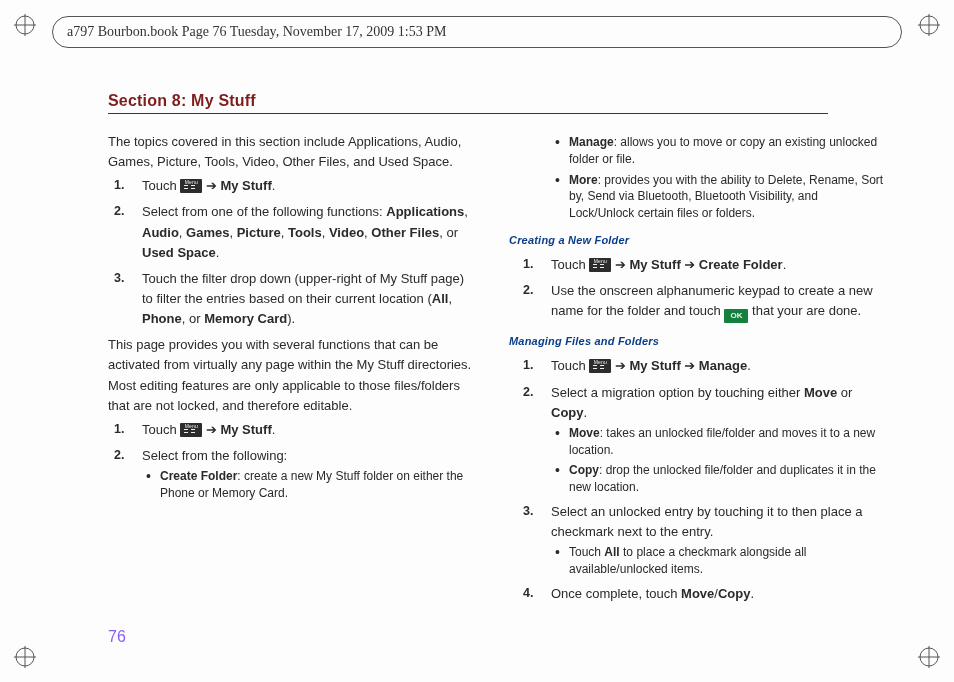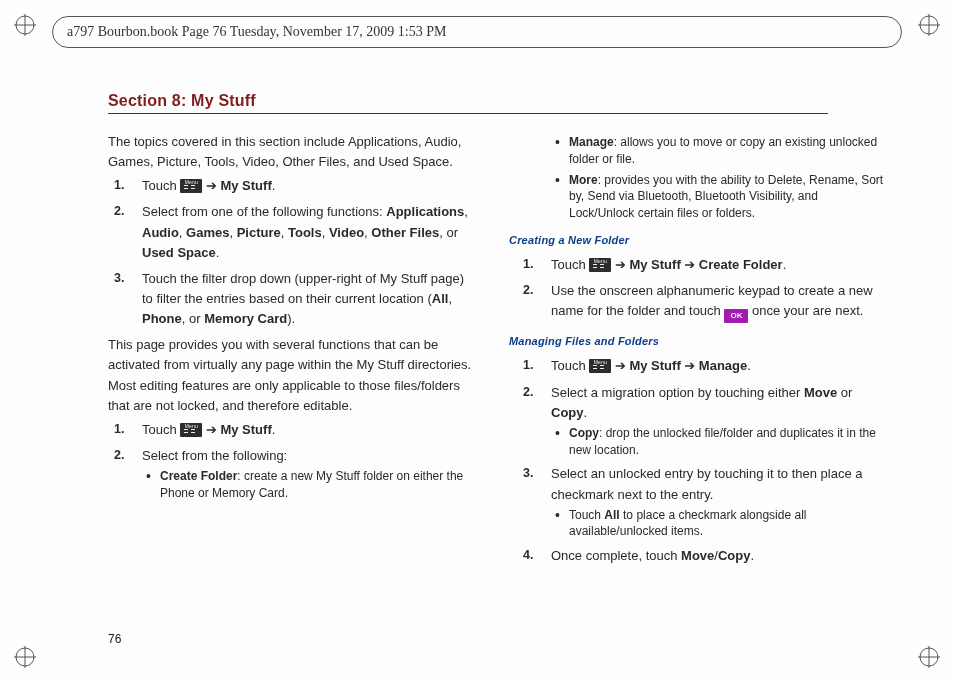--- a/index.html
+++ b/index.html
@@ -143,35 +143,35 @@
     background:
       linear-gradient(#eee,#eee) 0 0/4px 1px no-repeat,
       linear-gradient(#eee,#eee) 0 3px/4px 1px no-repeat,
       linear-gradient(#eee,#eee) 7px 0/4px 1px no-repeat,
       linear-gradient(#eee,#eee) 7px 3px/4px 1px no-repeat;
   }
   .ok-icon {
     display: inline-block;
     width: 24px;
     height: 14px;
-    background: #a21caf;
+    background: #15803d;
     vertical-align: -3px;
     border-radius: 1px;
     color: #eee;
     font-size: 8px;
     line-height: 14px;
     text-align: center;
     font-weight: 600;
   }
   .page-num {
     position: absolute;
     left: 108px;
     bottom: 36px;
-    font-size: 12px;
-    color: #0f172a;
+    font-size: 16px;
+    color: #8b5cf6;
   }
 </style>
 </head>
 <body>
 
 <div class="crop-mark" style="left:14px; top:14px">
   <svg width="22" height="22">
       <circle cx="11" cy="11" r="9" fill="none" stroke="#555"></circle>
       <line x1="11" y1="0" x2="11" y2="22" stroke="#555"></line>
       <line x1="0" y1="11" x2="22" y2="11" stroke="#555"></line>
@@ -243,32 +243,33 @@
         <li><span class="bc">Manage</span><span>: allows you to move or copy an existing unlocked folder or file.</span></li>
         <li><span class="bc">More</span><span>: provides you with the ability to Delete, Rename, Sort by, Send via Bluetooth, Bluetooth Visibility, and Lock/Unlock certain files or folders.</span></li>
       </ul>
 
       <div class="sub-h ital">Creating a New Folder</div>
       <ol class="num">
         <li><span class="lin">1.</span>
           <span>Touch </span><span class="menu-icon"></span><span class="arrow"> ➔ </span><span class="b">My Stuff</span><span class="arrow"> ➔ </span><span class="b">Create Folder</span><span>.</span>
         </li>
         <li><span class="lin">2.</span>
-          <span>Use the onscreen alphanumeric keypad to create a new name for the folder and touch </span><span class="ok-icon">OK</span><span> once your are next.</span>
+          <span>Use the onscreen alphanumeric keypad to create a new name for the folder and touch </span><span class="ok-icon">OK</span><span> that your are done.</span>
         </li>
       </ol>
 
       <div class="sub-h ital">Managing Files and Folders</div>
       <ol class="num">
         <li><span class="lin">1.</span>
           <span>Touch </span><span class="menu-icon"></span><span class="arrow"> ➔ </span><span class="b">My Stuff</span><span class="arrow"> ➔ </span><span class="b">Manage</span><span>.</span>
         </li>
         <li><span class="lin">2.</span>
           <span>Select a migration option by touching either </span><span class="b">Move</span><span> or </span><span class="b">Copy</span><span>.</span>
           <ul class="bul">
+            <li><span class="bc">Move</span><span>: takes an unlocked file/folder and moves it to a new location.</span></li>
             <li><span class="bc">Copy</span><span>: drop the unlocked file/folder and duplicates it in the new location.</span></li>
           </ul>
         </li>
         <li><span class="lin">3.</span>
           <span>Select an unlocked entry by touching it to then place a checkmark next to the entry.</span>
           <ul class="bul">
             <li><span>Touch </span><span class="bc">All</span><span> to place a checkmark alongside all available/unlocked items.</span></li>
           </ul>
         </li>
         <li><span class="lin">4.</span>

